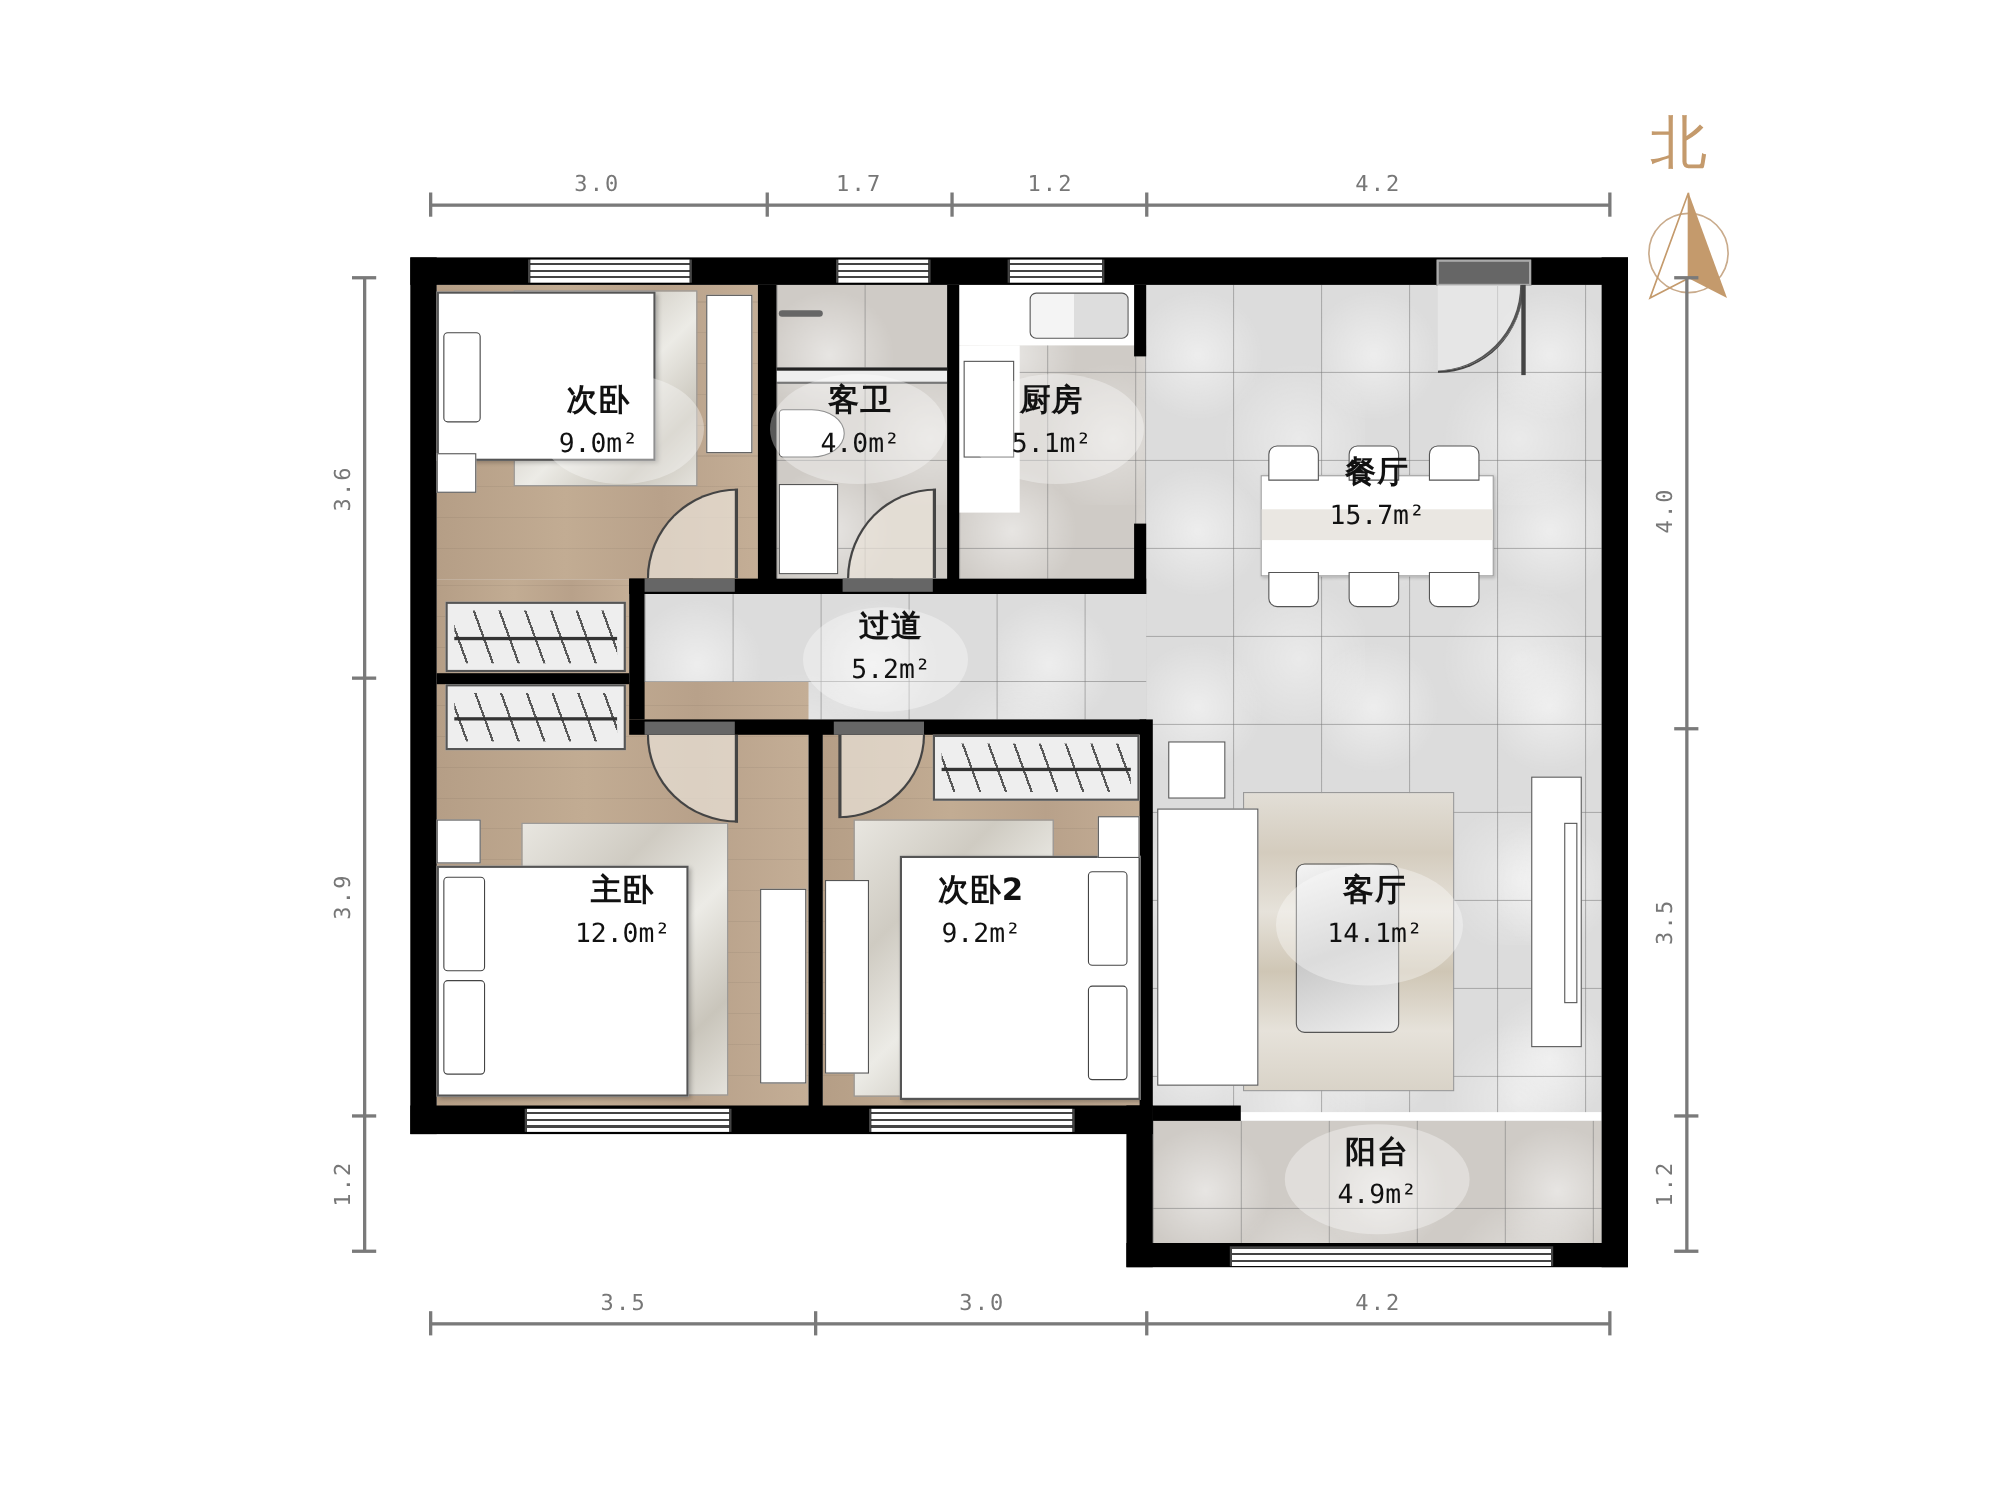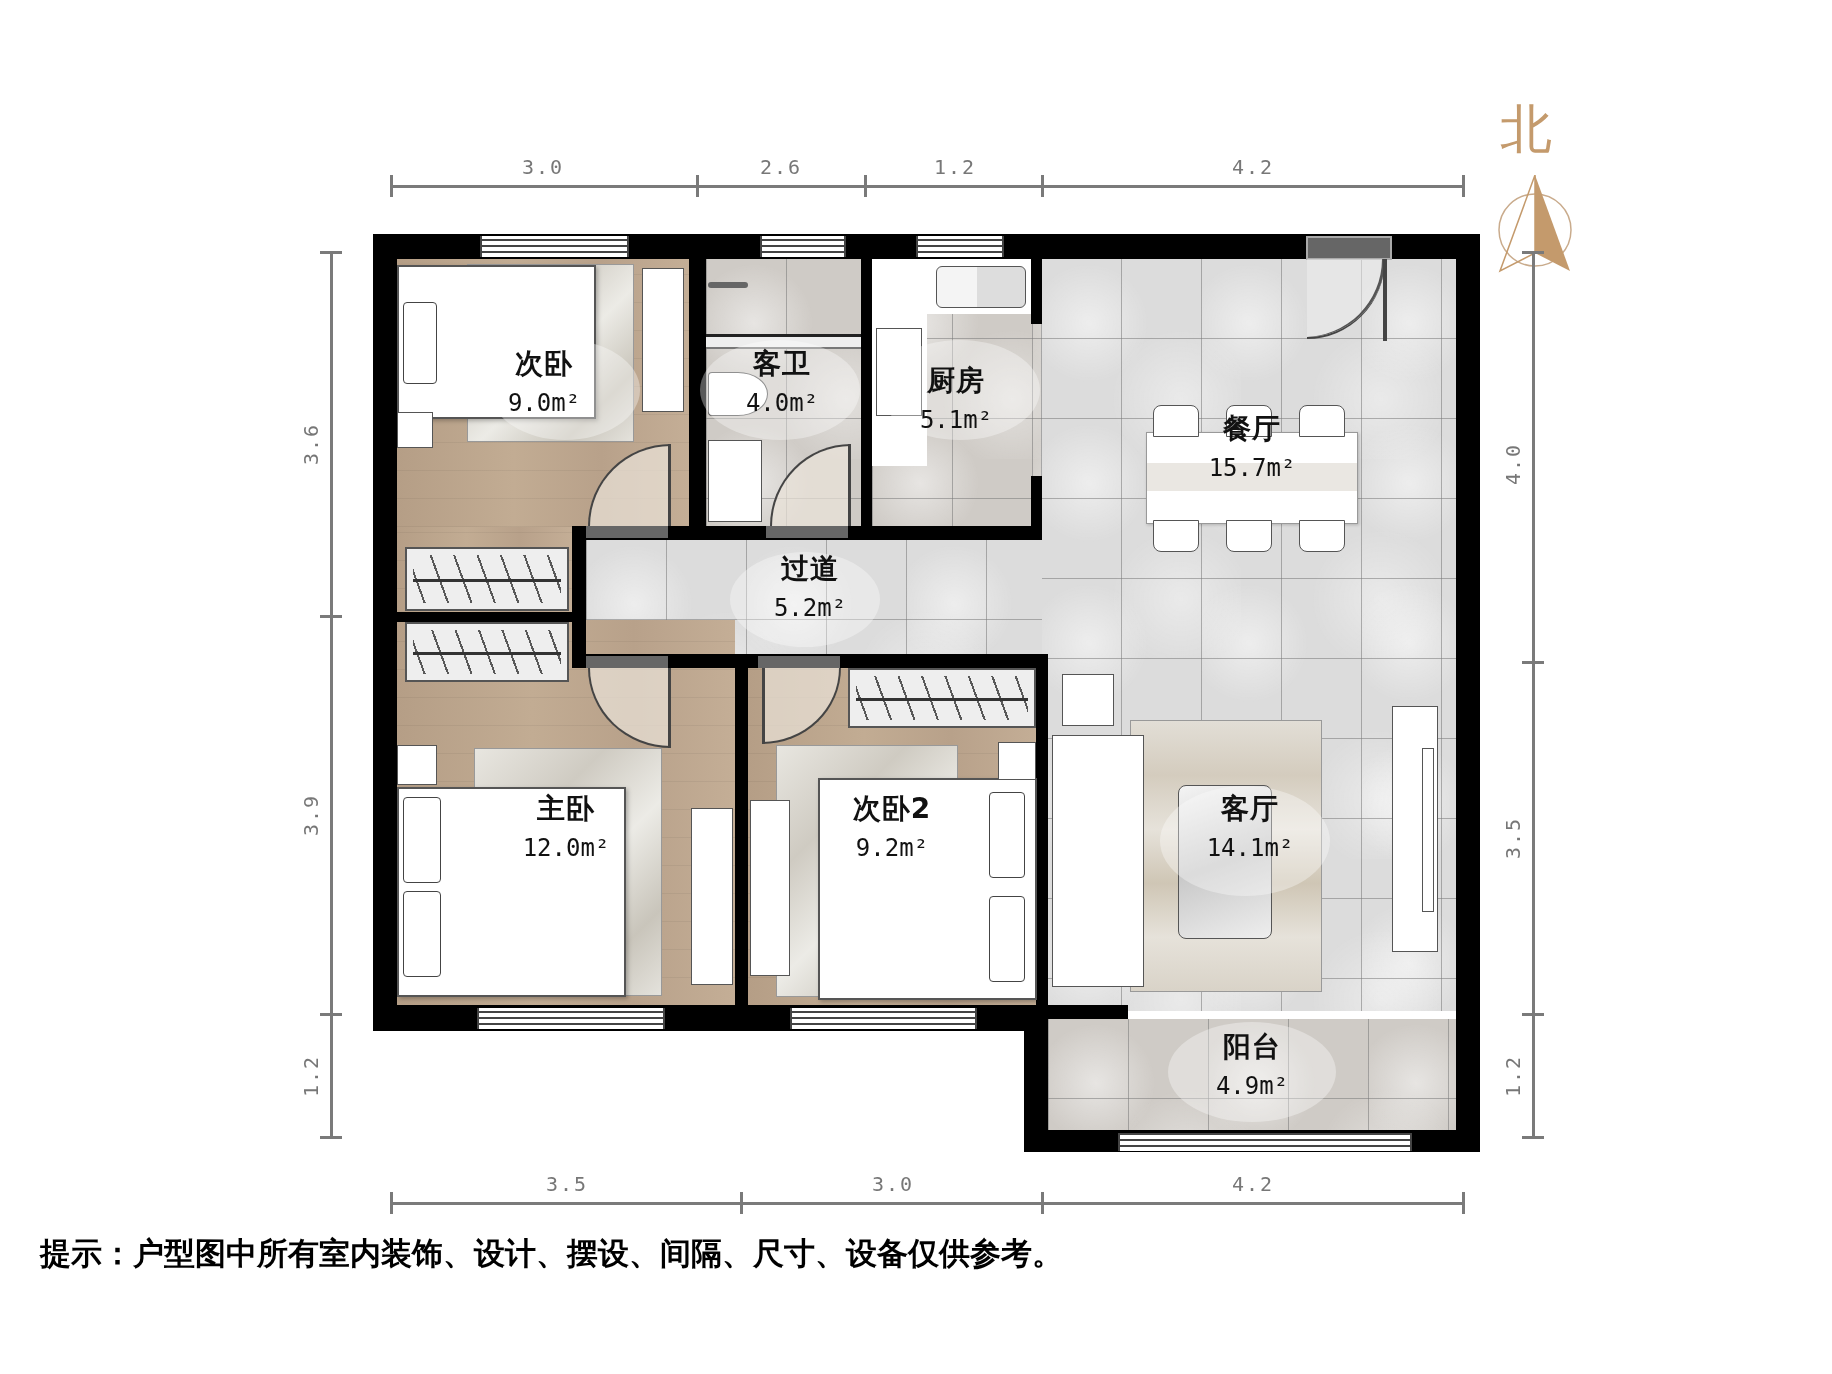--- a/index.html
+++ b/index.html
@@ -52,21 +52,21 @@
 </div>
 
 <div>
   <div class="dim-line" style="left:391px; top:185px; width:1072px; height:3px;"></div>
   <div class="dim-tick" style="left:390px; top:175px; width:3px; height:22px;"></div>
   <div class="dim-tick" style="left:696px; top:175px; width:3px; height:22px;"></div>
   <div class="dim-tick" style="left:864px; top:175px; width:3px; height:22px;"></div>
   <div class="dim-tick" style="left:1041px; top:175px; width:3px; height:22px;"></div>
   <div class="dim-tick" style="left:1462px; top:175px; width:3px; height:22px;"></div>
   <div class="dim-text" style="left:522px; top:155px;">3.0</div>
-  <div class="dim-text" style="left:760px; top:155px;">2.6</div>
+  <div class="dim-text" style="left:760px; top:155px;">1.7</div>
   <div class="dim-text" style="left:934px; top:155px;">1.2</div>
   <div class="dim-text" style="left:1232px; top:155px;">4.2</div>
 </div>
 
 <div>
   <div class="dim-line" style="left:391px; top:1202px; width:1072px; height:3px;"></div>
   <div class="dim-tick" style="left:390px; top:1192px; width:3px; height:22px;"></div>
   <div class="dim-tick" style="left:740px; top:1192px; width:3px; height:22px;"></div>
   <div class="dim-tick" style="left:1041px; top:1192px; width:3px; height:22px;"></div>
   <div class="dim-tick" style="left:1462px; top:1192px; width:3px; height:22px;"></div>
@@ -212,21 +212,21 @@
   <div class="label" style="left:544px; top:345px;">
     <span class="name">次卧</span>
     <span class="area">9.0m²</span>
   </div>
   <div class="halo" style="left:700px; top:340px; width:160px; height:100px;"></div>
   <div class="label" style="left:782px; top:345px;">
     <span class="name">客卫</span>
     <span class="area">4.0m²</span>
   </div>
   <div class="halo" style="left:880px; top:340px; width:160px; height:100px;"></div>
-  <div class="label" style="left:956px; top:362px;">
+  <div class="label" style="left:956px; top:345px;">
     <span class="name">厨房</span>
     <span class="area">5.1m²</span>
   </div>
   <div class="label" style="left:1252px; top:410px;">
     <span class="name">餐厅</span>
     <span class="area">15.7m²</span>
   </div>
   <div class="halo" style="left:730px; top:552px; width:150px; height:95px;"></div>
   <div class="label" style="left:810px; top:550px;">
     <span class="name">过道</span>
@@ -246,14 +246,13 @@
     <span class="area">14.1m²</span>
   </div>
   <div class="halo" style="left:1168px; top:1022px; width:168px; height:100px;"></div>
   <div class="label" style="left:1252px; top:1028px;">
     <span class="name">阳台</span>
     <span class="area">4.9m²</span>
   </div>
 </div>
 
 <div class="notes">
-  <div>提示：户型图中所有室内装饰、设计、摆设、间隔、尺寸、设备仅供参考。</div>
 </div>
 
 </body></html>

